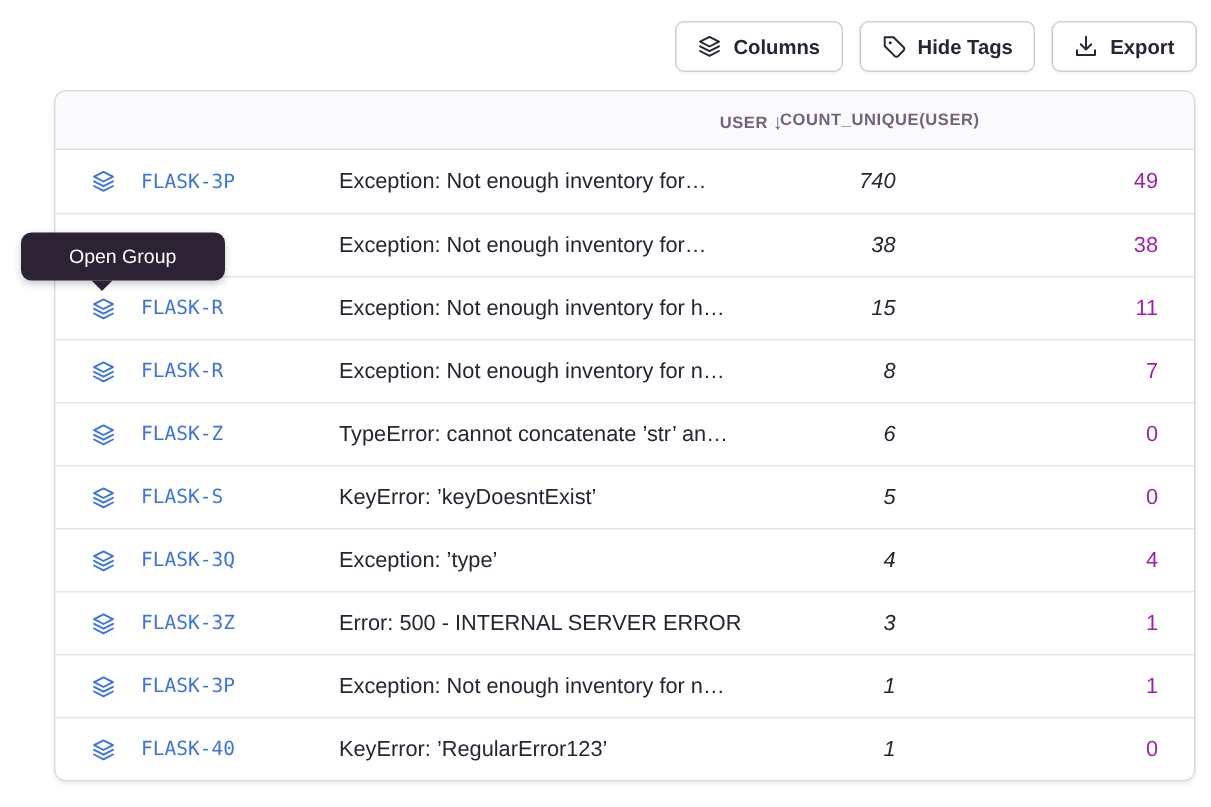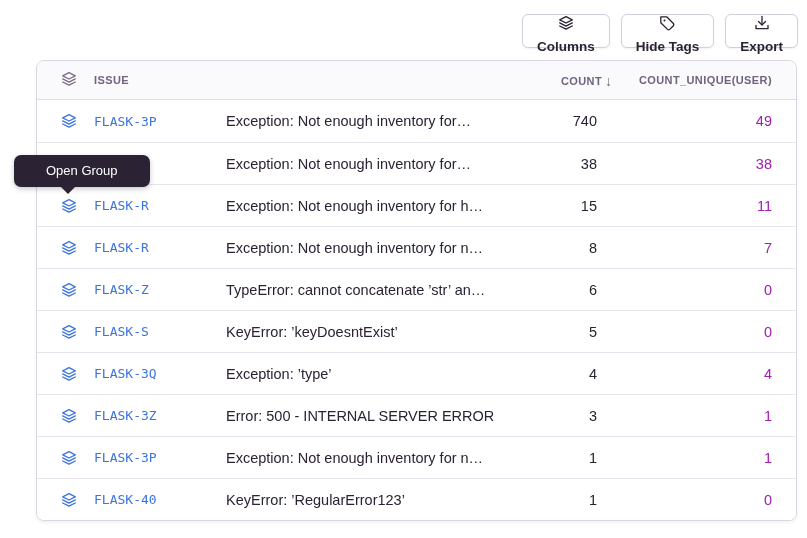--- a/index.html
+++ b/index.html
@@ -28,21 +28,20 @@
     padding: 0 14px;
     background: #ffffff;
     border: 1px solid #d4cdda;
     border-radius: 6px;
     font-family: "Liberation Sans", sans-serif;
     font-size: 13.5px;
     font-weight: 700;
     color: #2b2233;
     box-shadow: 0 1px 2px rgba(43,34,51,0.06);
     cursor: pointer;
-    flex-direction: column;
   }
   .btn svg { display: block; }
 
   
   .table-card {
     position: absolute;
     left: 36px;
     top: 60px;
     width: 761px;
     background: #ffffff;
@@ -111,20 +110,21 @@
     color: #2b2233;
     white-space: nowrap;
     overflow: hidden;
     margin-left: 13px;
   }
   .cell-count {
     text-align: right;
     padding-right: 13px;
     font-size: 14.5px;
     color: #2b2233;
+    font-style: italic;
   }
   .cell-unique {
     text-align: right;
     padding-right: 24px;
     font-size: 14.5px;
     color: #a21caf;
   }
 
   
   .tooltip {
@@ -184,33 +184,23 @@
         <polyline points="4.5,6.5 8,10 11.5,6.5"></polyline>
         <polyline points="2,10.5 2,13.7 14,13.7 14,10.5"></polyline>
       </svg>
     </span>
     <span>Export</span>
   </button>
 </div>
 
 <div class="table-card">
   <div class="grid-row thead">
-    <div class="hcell-issue">
-      <span>
-        <svg width="16" height="16" viewBox="0 0 16 16" fill="none" stroke="#7c6e8a" stroke-width="1.3" stroke-linejoin="round" stroke-linecap="round">
-          <polygon points="8,1.6 14.3,4.8 8,8 1.7,4.8"></polygon>
-          <polyline points="1.7,7.9 8,11.1 14.3,7.9"></polyline>
-          <polyline points="1.7,11 8,14.2 14.3,11"></polyline>
-        </svg>
-      </span>
-      <span>ISSUE</span>
-    </div>
     <div></div>
     <div class="hcell-count">
-      <span>COUNT</span><span class="sort-arrow">↓</span>
+      <span>USER</span><span class="sort-arrow">↓</span>
     </div>
     <div class="hcell-unique">
       <span>COUNT_UNIQUE(USER)</span>
     </div>
   </div>
 
   <div id="rows-container">
     <div class="grid-row trow">
       <div class="cell-issue">
         <span class="stack-icon-wrap">

